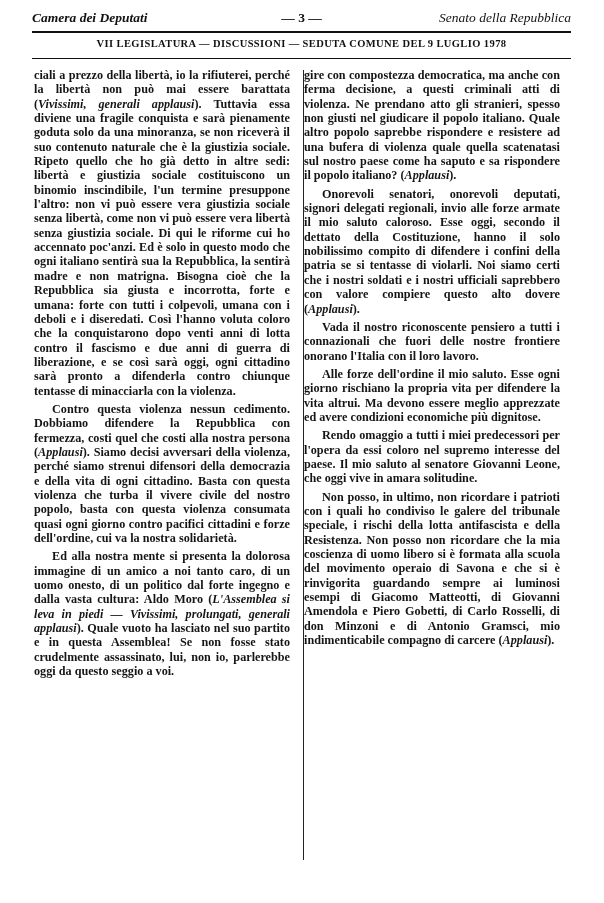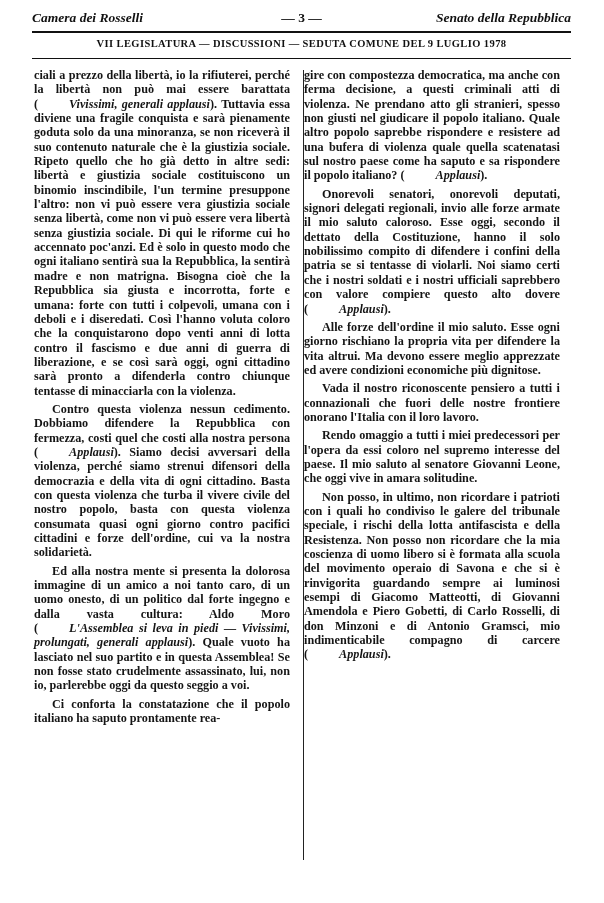--- a/index.html
+++ b/index.html
@@ -1,51 +1,50 @@
 <!DOCTYPE html>
 <html><head>
 <meta charset="utf-8">
 <style>
   html, body { margin: 0; padding: 0; background: #ffffff; }
   body { width: 604px; height: 903px; position: relative; overflow: hidden; color: #111; font-family: "DejaVu Serif", "Liberation Serif", serif; }
   .runhead { position: absolute; left: 32px; top: 10px; width: 539px; height: 22px; }
   .runhead .l { position: absolute; left: 0; top: 0; font-style: italic; font-size: 13.5px; font-weight: bold; font-family: "Liberation Serif", serif; }
   .runhead .c { position: absolute; left: 0; right: 0; top: 0; text-align: center; font-size: 13.5px; font-family: "Liberation Serif", serif; font-weight: bold; }
-  .runhead .r { position: absolute; right: 0; top: 0; font-style: italic; font-size: 13.5px; font-weight: bold; font-family: "Liberation Serif", serif; }
+  .runhead .r { position: absolute; right: 0; top: 0; font-style: italic; font-size: 13.5px; font-weight: normal; font-family: "Liberation Serif", serif; }
   .rule1 { position: absolute; left: 32px; top: 31px; width: 539px; height: 2px; background: #111; }
   .session { position: absolute; left: 32px; top: 38px; width: 539px; text-align: center; font-size: 10.5px; letter-spacing: 0.4px; font-family: "Liberation Serif", serif; font-weight: bold; }
   .rule2 { position: absolute; left: 32px; top: 58px; width: 539px; height: 1px; background: #111; }
   .col { position: absolute; top: 68px; width: 256px; font-size: 12.2px; line-height: 14.35px; text-align: justify; font-family: "Liberation Serif", serif; font-weight: bold; color: #151515; }
   .col.left { left: 34px; }
   .col.right { left: 304px; }
   .col p { margin: 0 0 4px 0; text-indent: 0; hyphens: manual; }
   .col p.ind { text-indent: 18px; }
   .col p.cont { text-indent: 0; }
-  .col em { font-style: italic; padding-left: 31px; }
+  .col em { font-style: italic; }
   .colrule { position: absolute; left: 303px; top: 70px; width: 1px; height: 790px; background: #222; }
 </style>
 </head>
 <body>
 
 <div class="runhead">
-  <span class="l">Camera dei Rosselli</span>
+  <span class="l">Camera dei Deputati</span>
   <span class="c">— 3 —</span>
   <span class="r">Senato della Repubblica</span>
 </div>
 <div class="rule1"></div>
 <div class="session">VII LEGISLATURA — DISCUSSIONI — SEDUTA COMUNE DEL 9 LUGLIO 1978</div>
 <div class="rule2"></div>
 
 <div class="col left" id="col-left">
     <p class="cont"><span>ciali a prezzo della libertà, io la rifiuterei, perché la libertà non può mai essere barattata (</span><em>Vivissimi, generali applausi</em><span>). Tuttavia essa diviene una fragile conquista e sarà pienamente goduta solo da una minoranza, se non riceverà il suo contenuto naturale che è la giustizia sociale. Ripeto quello che ho già detto in altre sedi: libertà e giustizia sociale costituiscono un binomio inscindibile, l'un termine presuppone l'altro: non vi può essere vera giustizia sociale senza libertà, come non vi può essere vera libertà senza giustizia sociale. Di qui le riforme cui ho accennato poc'anzi. Ed è solo in questo modo che ogni italiano sentirà sua la Repubblica, la sentirà madre e non matrigna. Bisogna cioè che la Repubblica sia giusta e incorrotta, forte e umana: forte con tutti i colpevoli, umana con i deboli e i diseredati. Così l'hanno voluta coloro che la conquistarono dopo venti anni di lotta contro il fascismo e due anni di guerra di liberazione, e se così sarà oggi, ogni cittadino sarà pronto a difenderla contro chiunque tentasse di minacciarla con la violenza.</span></p>
     <p class="ind"><span>Contro questa violenza nessun cedimento. Dobbiamo difendere la Repubblica con fermezza, costi quel che costi alla nostra persona (</span><em>Applausi</em><span>). Siamo decisi avversari della violenza, perché siamo strenui difensori della democrazia e della vita di ogni cittadino. Basta con questa violenza che turba il vivere civile del nostro popolo, basta con questa violenza consumata quasi ogni giorno contro pacifici cittadini e forze dell'ordine, cui va la nostra solidarietà.</span></p>
     <p class="ind"><span>Ed alla nostra mente si presenta la dolorosa immagine di un amico a noi tanto caro, di un uomo onesto, di un politico dal forte ingegno e dalla vasta cultura: Aldo Moro (</span><em>L'Assemblea si leva in piedi — Vivissimi, prolungati, generali applausi</em><span>). Quale vuoto ha lasciato nel suo partito e in questa Assemblea! Se non fosse stato crudelmente assassinato, lui, non io, parlerebbe oggi da questo seggio a voi.</span></p>
-    <p class="ind"><span>Ci conforta la constatazione che il popolo italiano ha saputo prontamente rea-</span></p>
   </div>
 <div class="colrule"></div>
 <div class="col right" id="col-right">
     <p class="cont"><span>gire con compostezza democratica, ma anche con ferma decisione, a questi criminali atti di violenza. Ne prendano atto gli stranieri, spesso non giusti nel giudicare il popolo italiano. Quale altro popolo saprebbe rispondere e resistere ad una bufera di violenza quale quella scatenatasi sul nostro paese come ha saputo e sa rispondere il popolo italiano? (</span><em>Applausi</em><span>).</span></p>
     <p class="ind"><span>Onorevoli senatori, onorevoli deputati, signori delegati regionali, invio alle forze armate il mio saluto caloroso. Esse oggi, secondo il dettato della Costituzione, hanno il solo nobilissimo compito di difendere i confini della patria se si tentasse di violarli. Noi siamo certi che i nostri soldati e i nostri ufficiali saprebbero con valore compiere questo alto dovere (</span><em>Applausi</em><span>).</span></p>
+    <p class="ind"><span>Vada il nostro riconoscente pensiero a tutti i connazionali che fuori delle nostre frontiere onorano l'Italia con il loro lavoro.</span></p>
     <p class="ind"><span>Alle forze dell'ordine il mio saluto. Esse ogni giorno rischiano la propria vita per difendere la vita altrui. Ma devono essere meglio apprezzate ed avere condizioni economiche più dignitose.</span></p>
-    <p class="ind"><span>Vada il nostro riconoscente pensiero a tutti i connazionali che fuori delle nostre frontiere onorano l'Italia con il loro lavoro.</span></p>
     <p class="ind"><span>Rendo omaggio a tutti i miei predecessori per l'opera da essi coloro nel supremo interesse del paese. Il mio saluto al senatore Giovanni Leone, che oggi vive in amara solitudine.</span></p>
     <p class="ind"><span>Non posso, in ultimo, non ricordare i patrioti con i quali ho condiviso le galere del tribunale speciale, i rischi della lotta antifascista e della Resistenza. Non posso non ricordare che la mia coscienza di uomo libero si è formata alla scuola del movimento operaio di Savona e che si è rinvigorita guardando sempre ai luminosi esempi di Giacomo Matteotti, di Giovanni Amendola e Piero Gobetti, di Carlo Rosselli, di don Minzoni e di Antonio Gramsci, mio indimenticabile compagno di carcere (</span><em>Applausi</em><span>).</span></p>
   </div>
 
 </body></html>

